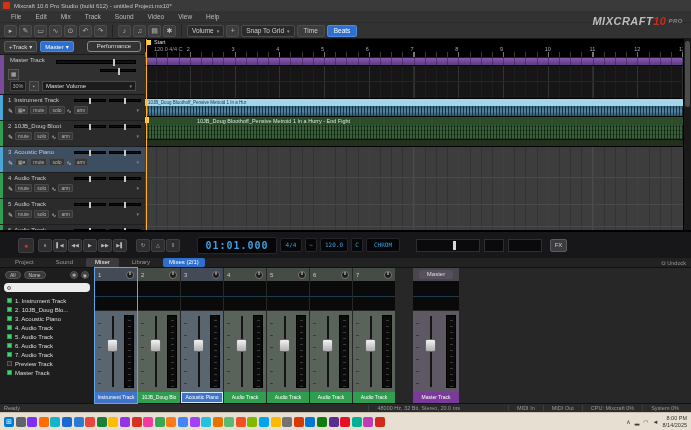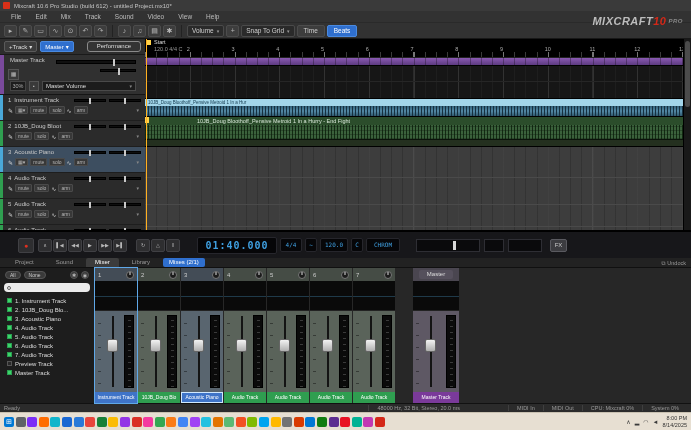--- a/index.html
+++ b/index.html
@@ -443,21 +443,21 @@
       <span class="t-btn">▶</span>
       <span class="t-btn">▶▶</span>
       <span class="t-btn">▶▌</span>
     </span>
     <span class="t-grp">
       <span class="t-btn">↻</span>
       <span class="t-btn">△</span>
       <span class="t-btn">‖</span>
     </span>
     <span class="t-display">
-      <span class="t-cell t-pos">01:40.000</span>
+      <span class="t-cell t-pos">01:01.000</span>
       <span class="t-cell t-sm w22">4/4</span>
       <span class="t-cell t-sm w12">~</span>
       <span class="t-cell t-sm w28">120.0</span>
       <span class="t-cell t-sm w12">C</span>
       <span class="t-cell t-sm w34">CHROM</span>
     </span>
     <span class="t-slider">
         <i></i>
       </span>
     <span class="t-meter" style="width:20px"></span>

